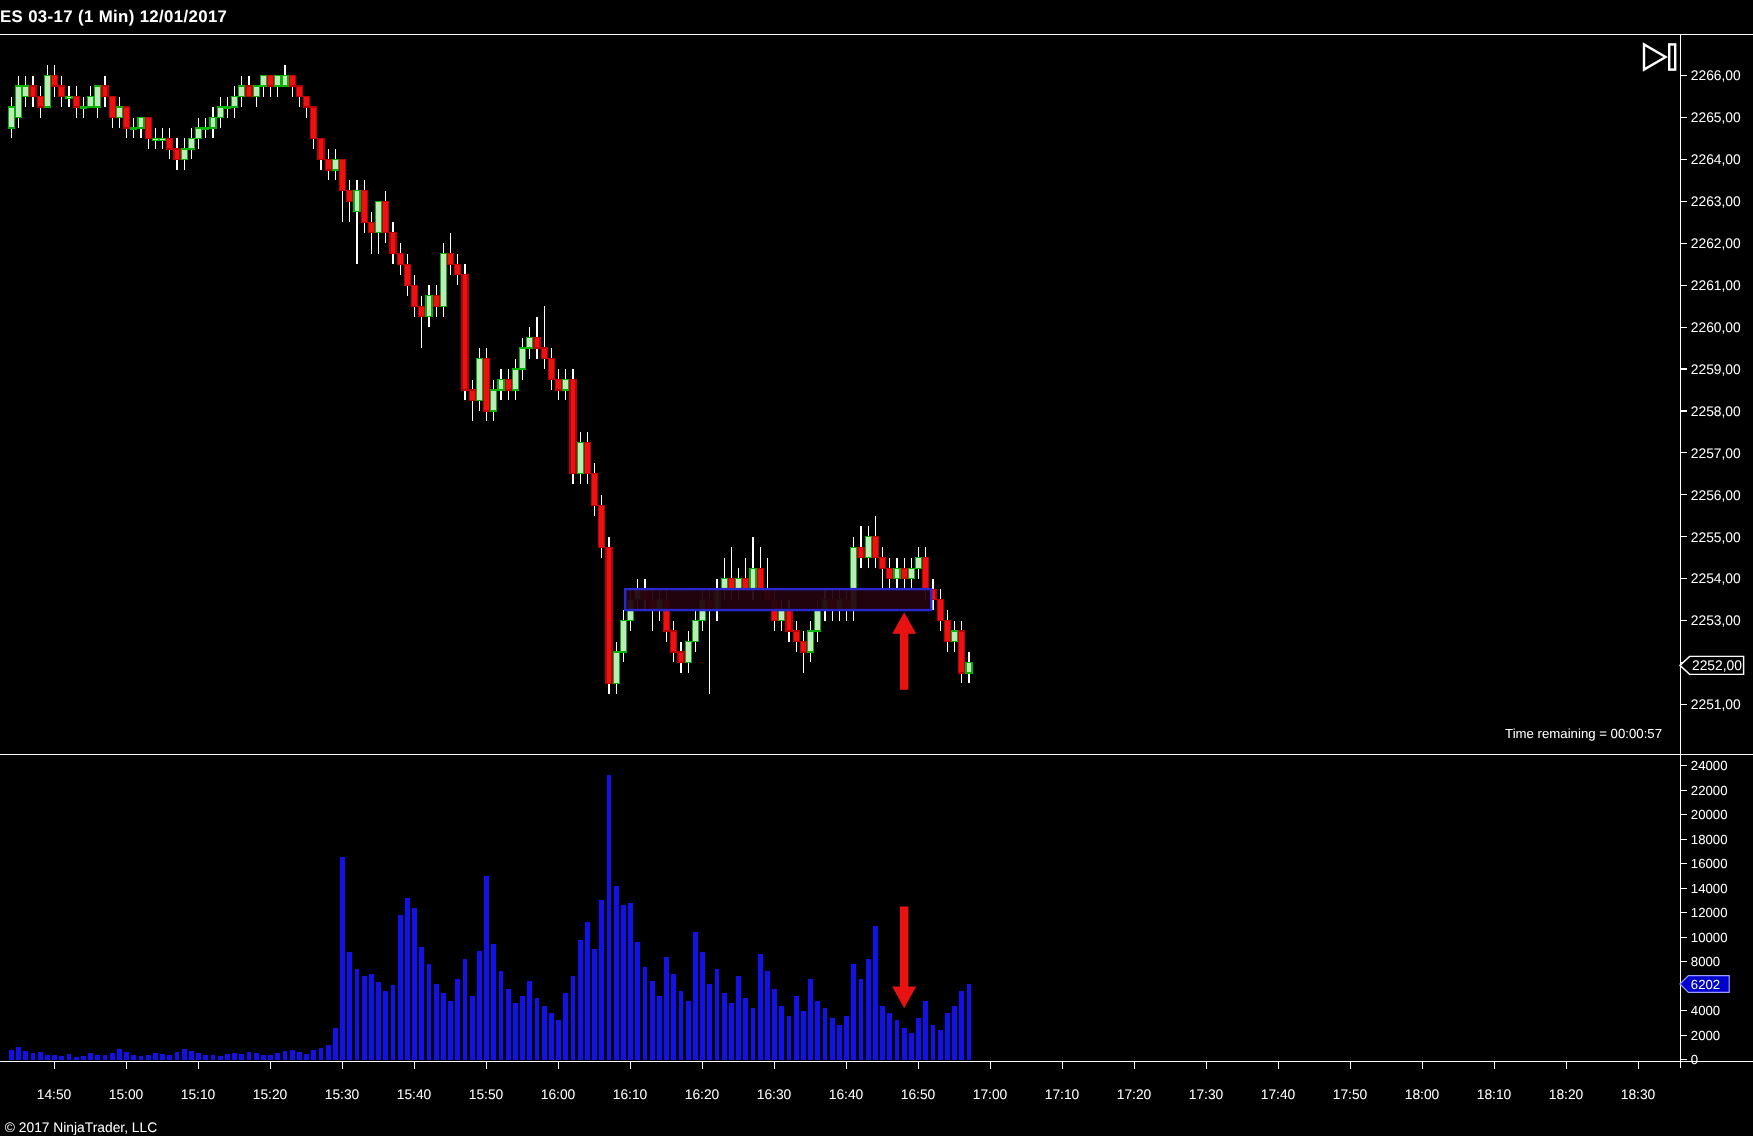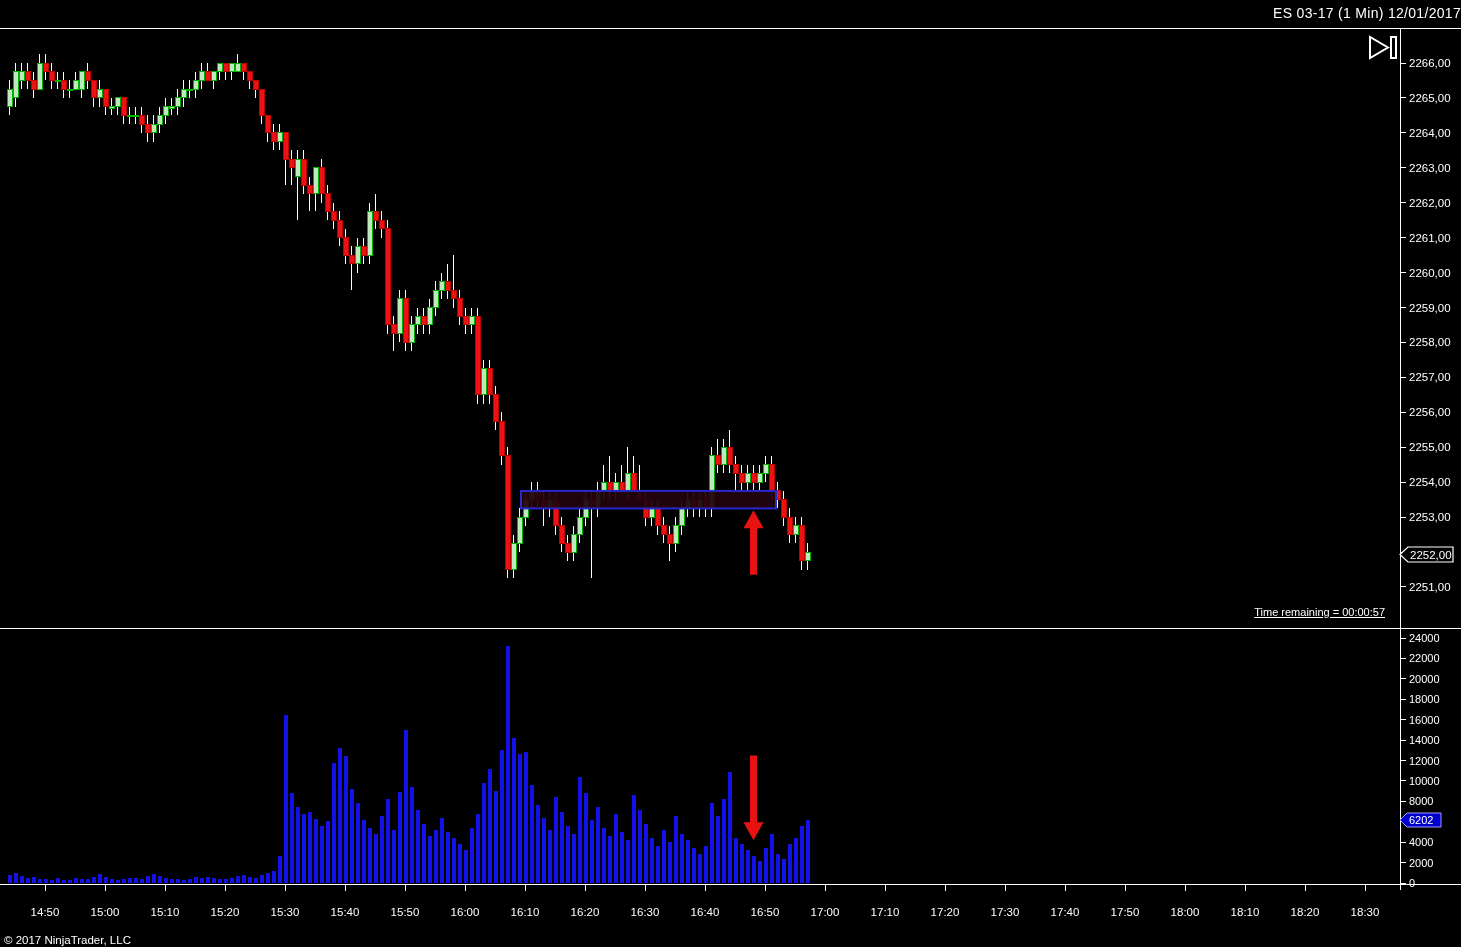--- a/index.html
+++ b/index.html
@@ -1,21 +1,21 @@
 <!DOCTYPE html>
 <html><head>
 <meta charset="utf-8">
 <style>
   html,body{margin:0;padding:0;background:#000;}
   .stage{position:relative;width:1461px;height:947px;background:#000;overflow:hidden;
          font-family:"Liberation Sans", sans-serif;color:#fff;}
   .titlebar{position:absolute;left:0;top:0;width:1461px;height:28px;line-height:27px;
-            text-align:right;font-size:14px;font-weight:400;color:#fff;letter-spacing:.3px;}
+            text-align:left;font-size:14px;font-weight:700;color:#fff;letter-spacing:.3px;}
   #chart{position:absolute;left:0;top:0;}
-  .timeremaining{position:absolute;top:606px;right:76px;font-size:11px;color:#fff;text-decoration:underline;}
+  .timeremaining{position:absolute;top:606px;right:76px;font-size:11px;color:#fff;}
   .copyright{position:absolute;left:4px;top:887px;font-size:11.5px;color:#fff;margin-top:47px;}
   svg text{font-family:"Liberation Sans", sans-serif;}
 </style>
 </head>
 <body>
 
 <div class="stage">
 
   <div class="titlebar">ES 03-17 (1 Min)  12/01/2017</div>
 

